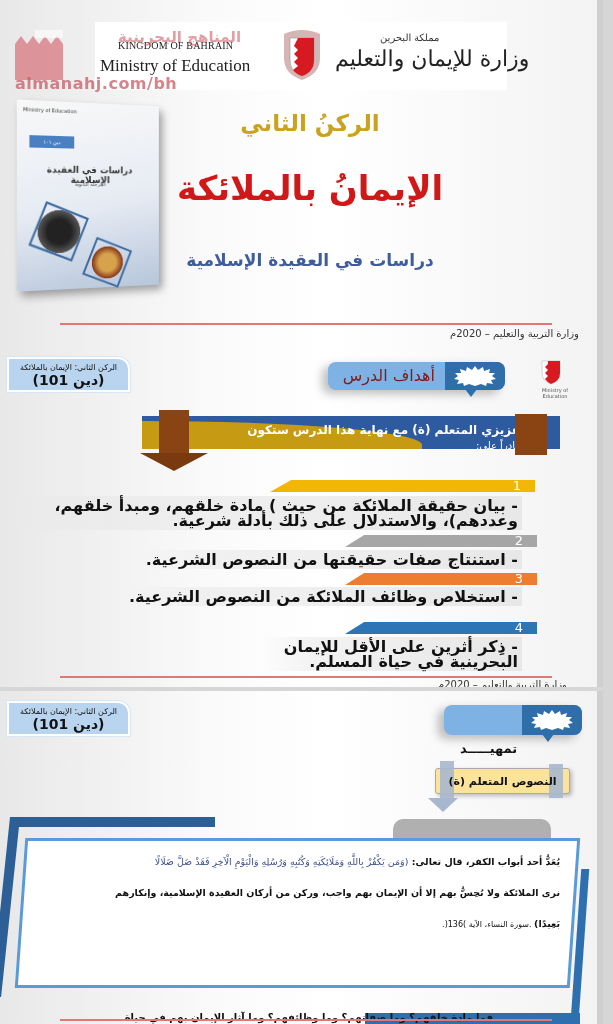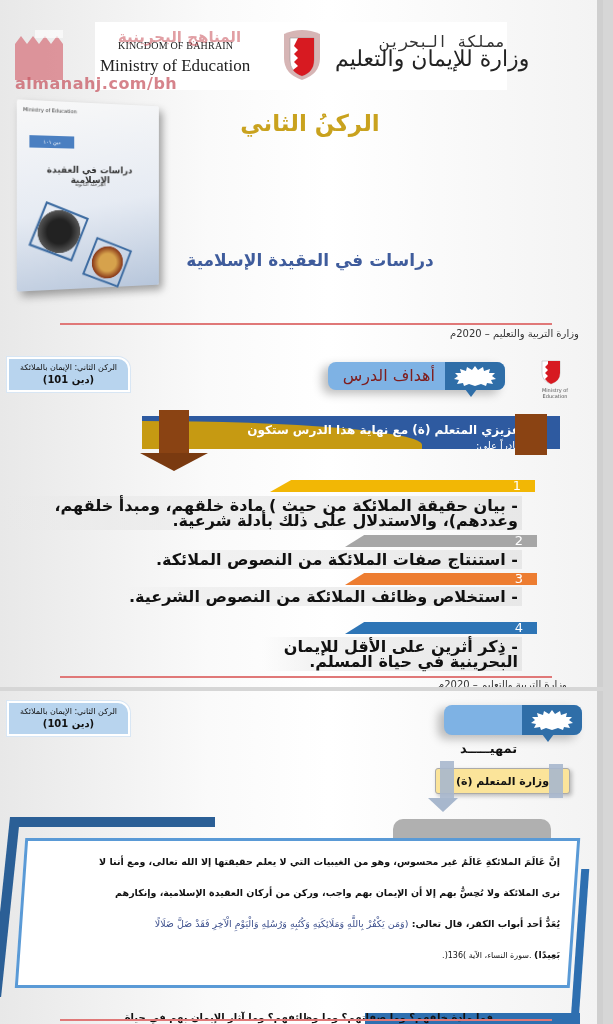--- a/index.html
+++ b/index.html
@@ -11,21 +11,21 @@
   #slide2 { top: 347px; height: 340px; }
   #slide3 { top: 691px; height: 333px; }
 
   .rtl { direction: rtl; }
 
   
   .logo-banner { position: absolute; left: 95px; top: 22px; width: 412px; height: 68px; background: #fff; }
   .logo-en-small { position: absolute; left: 118px; top: 40px; font-family: "Liberation Serif", serif; font-size: 10px; color: #222; letter-spacing: 0.2px; }
   .logo-en-big { position: absolute; left: 100px; top: 56px; font-family: "Liberation Serif", serif; font-size: 17px; color: #222; }
   .emblem { position: absolute; left: 280px; top: 28px; width: 44px; height: 54px; }
-  .logo-ar-small { position: absolute; left: 380px; top: 32px; font-family: Liberation Mono, monospace; font-size: 16px; color: #333; }
+  .logo-ar-small { position: absolute; left: 380px; top: 32px; font-family: Liberation Sans, sans-serif; font-size: 10px; color: #333; }
   .logo-ar-big { position: absolute; left: 335px; top: 46px; font-family: "DejaVu Serif", serif; font-size: 22px; color: #222; }
 
   .watermark-shape { position: absolute; left: 15px; top: 30px; width: 58px; height: 50px; }
   .watermark-ar { position: absolute; left: 118px; top: 28px; font-size: 15px; color: rgba(200,80,90,0.55); font-weight: bold; }
   .watermark-url { position: absolute; left: 15px; top: 74px; font-size: 16px; font-weight: bold; color: rgba(200,90,100,0.75); font-family: "DejaVu Sans", sans-serif; letter-spacing: 0.5px; }
 
   .book { position: absolute; left: 18px; top: 103px; width: 145px; height: 185px; background: linear-gradient(170deg, #f8f8f8 0%, #e6ebf3 55%, #b7c6db 100%); border-radius: 2px; box-shadow: 4px 5px 8px rgba(0,0,0,0.35); transform: perspective(400px) rotateY(12deg); }
   .book .book-head { position: absolute; top: 6px; left: 6px; font-size: 5px; color: #333; }
   .book .book-tab { position: absolute; top: 34px; left: 12px; width: 44px; height: 12px; background: #4a7fc1; color: #fff; font-size: 5px; text-align: center; line-height: 12px; }
   .book .book-title { position: absolute; top: 62px; left: 10px; width: 125px; text-align: center; font-size: 9px; font-weight: bold; color: #333; }
@@ -36,21 +36,21 @@
   .s1-title1 { position: absolute; left: 195px; top: 110px; width: 230px; text-align: center; font-size: 23px; font-weight: bold; color: #c9a21e; }
   .s1-title2 { position: absolute; left: 150px; top: 168px; width: 320px; text-align: center; font-size: 34px; font-weight: bold; color: #d01818; }
   .s1-sub { position: absolute; left: 175px; top: 250px; width: 270px; text-align: center; font-size: 17px; font-weight: bold; color: #3f5c9c; }
   .s1-course { position: absolute; left: 235px; top: 283px; width: 140px; text-align: center; font-size: 18px; font-weight: bold; color: #4c8b2a; }
 
   .red-rule { position: absolute; height: 2px; background: #e07878; }
   .footer-note { position: absolute; font-size: 10px; color: #333; }
 
   
   .tag-box { position: absolute; left: 7px; top: 10px; width: 123px; height: 35px; background: #b8d4ee; border: 2px solid #ffffff; border-radius: 0 12px 0 0; box-shadow: 0 0 0 1px #d8e6f4; text-align: center; font-size: 8px; color: #111; padding-top: 3px; line-height: 12px; }
-  .tag-box .l2 { font-weight: bold; font-size: 10px; }
+  .tag-box .l2 { font-weight: bold; font-size: 14px; }
 
   .section-pill { position: absolute; background: #7eb2e4; border-radius: 8px; box-shadow: -6px 4px 10px rgba(0,0,0,0.25); }
   .section-pill .lbl { position: absolute; right: 70px; top: 4px; font-size: 16px; font-weight: normal; color: #7f1d1d; }
   .section-pill .bubble-box { position: absolute; right: 0; top: 0; width: 60px; height: 100%; background: #2f6ea8; border-radius: 0 8px 8px 0; }
   .section-pill .bubble-box svg { position: absolute; left: 8px; top: 3px; }
   .section-pill .tail { position: absolute; right: 28px; bottom: -7px; width: 0; height: 0; border-left: 6px solid transparent; border-right: 6px solid transparent; border-top: 8px solid #2f6ea8; }
 
   .small-emblem { position: absolute; left: 540px; top: 12px; width: 22px; height: 26px; }
   .small-emblem-txt { position: absolute; left: 530px; top: 40px; font-size: 5px; color: #555; width: 50px; text-align: center; }
 
@@ -113,20 +113,21 @@
   <div class="book">
     <div class="book-head">Ministry of Education</div>
     <div class="book-tab rtl">دين ١٠١</div>
     <div class="book-title rtl">دراسات في العقيدة الإسلامية</div>
     <div class="book-sub rtl">المرحلة الثانوية</div>
     <div class="orn1"></div>
     <div class="orn2"></div>
   </div>
 
   <div class="s1-title1 rtl">الركنُ الثاني</div>
+  <div class="s1-title2 rtl">الإيمانُ بالملائكة</div>
   <div class="s1-sub rtl">دراسات في العقيدة الإسلامية</div>
 
   <div class="red-rule" style="left:60px; top:323px; width:492px;"></div>
   <div class="footer-note rtl" style="left:450px; top:328px;">وزارة التربية والتعليم – 2020م</div>
 </div>
 
 <div class="slide" id="slide2">
   <div class="tag-box rtl">
     <div>الركن الثاني: الإيمان بالملائكة</div>
     <div class="l2">(دين 101)</div>
@@ -158,21 +159,21 @@
   <div class="brown-arrow"></div>
 
   <div class="goal-bar" style="left:270px; top:133px; width:265px; background:#f2b705; clip-path:polygon(8% 0,100% 0,100% 100%,0 100%);">
     <span class="num">1</span>
   </div>
   <div class="goal-text rtl" style="right:75px; top:149px; width:520px;">- بيان حقيقة الملائكة من حيث ) مادة خلقهم، ومبدأ خلقهم، وعددهم)، والاستدلال على ذلك  بأدلة شرعية.</div>
 
   <div class="goal-bar" style="left:345px; top:188px; width:192px; background:#a6a6a6; clip-path:polygon(10% 0,100% 0,100% 100%,0 100%);">
     <span class="num">2</span>
   </div>
-  <div class="goal-text rtl" style="right:75px; top:203px;">- استنتاج صفات الملائكة من النصوص الملائكة.</div>
+  <div class="goal-text rtl" style="right:75px; top:203px;">- استنتاج صفات حقيقتها من النصوص الشرعية.</div>
 
   <div class="goal-bar" style="left:345px; top:226px; width:192px; background:#ed7d31; clip-path:polygon(10% 0,100% 0,100% 100%,0 100%);">
     <span class="num">3</span>
   </div>
   <div class="goal-text rtl" style="right:75px; top:240px;">- استخلاص وظائف الملائكة من النصوص الشرعية.</div>
 
   <div class="goal-bar" style="left:345px; top:275px; width:192px; background:#2e75b6; clip-path:polygon(10% 0,100% 0,100% 100%,0 100%);">
     <span class="num">4</span>
   </div>
   <div class="goal-text rtl" style="right:75px; top:290px; width:260px;">- ذِكر أثرين على الأقل للإيمان البحرينية في حياة المسلم.</div>
@@ -194,33 +195,32 @@
       </svg>
     </div>
     <div class="tail"></div>
   </div>
 
   <div class="tamheed rtl">تمهيـــــد</div>
 
   <div class="learner-box rtl">
     <div class="bar-l"></div>
     <div class="bar-r"></div>
-    <span style="position:relative;">وزارة المتعلم (ة)</span>
+    <span style="position:relative;">النصوص المتعلم (ة)</span>
   </div>
   <div class="learner-arrow"></div>
 
   <div class="gray-pill"></div>
   <div class="blue-slab-l"></div>
   <div class="blue-slab-l2"></div>
   <div class="blue-slab-r"></div>
   <div class="blue-slab-b"></div>
 
   <div class="quote-box"></div>
   <div class="quote-inner">
-    <div>إنَّ عَالَمَ الملائكةِ عَالَمٌ غير محسوس، وهو من الغيبيات التي لا يعلم حقيقتها إلا الله تعالى، ومع أننا لا</div>
+    <div><span>يُعَدُّ أحد أبواب الكفر، قال تعالى: </span><span class="ayah">(وَمَن يَكْفُرْ بِاللَّهِ وَمَلَائِكَتِهِ وَكُتُبِهِ وَرُسُلِهِ وَالْيَوْمِ الْآخِرِ فَقَدْ ضَلَّ ضَلَالًا</span></div>
     <div>نرى الملائكة ولا نُحِسُّ بهم إلا أن الإيمان بهم واجب، وركن من أركان العقيدة الإسلامية، وإنكارهم</div>
-    <div><span>يُعَدُّ أحد أبواب الكفر، قال تعالى: </span><span class="ayah">(وَمَن يَكْفُرْ بِاللَّهِ وَمَلَائِكَتِهِ وَكُتُبِهِ وَرُسُلِهِ وَالْيَوْمِ الْآخِرِ فَقَدْ ضَلَّ ضَلَالًا</span></div>
     <div><span>بَعِيدًا)</span><span class="ref"> .سورة النساء، الآية )136(.</span></div>
   </div>
 
   <div class="question">فما مادة خلقهم؟ وما صفاتهم؟ وما وظائفهم؟ وما آثار الإيمان بهم في حياة المسلم؟</div>
   <div class="red-rule" style="left:60px; top:328px; width:492px;"></div>
 </div>
 
 </body></html>

